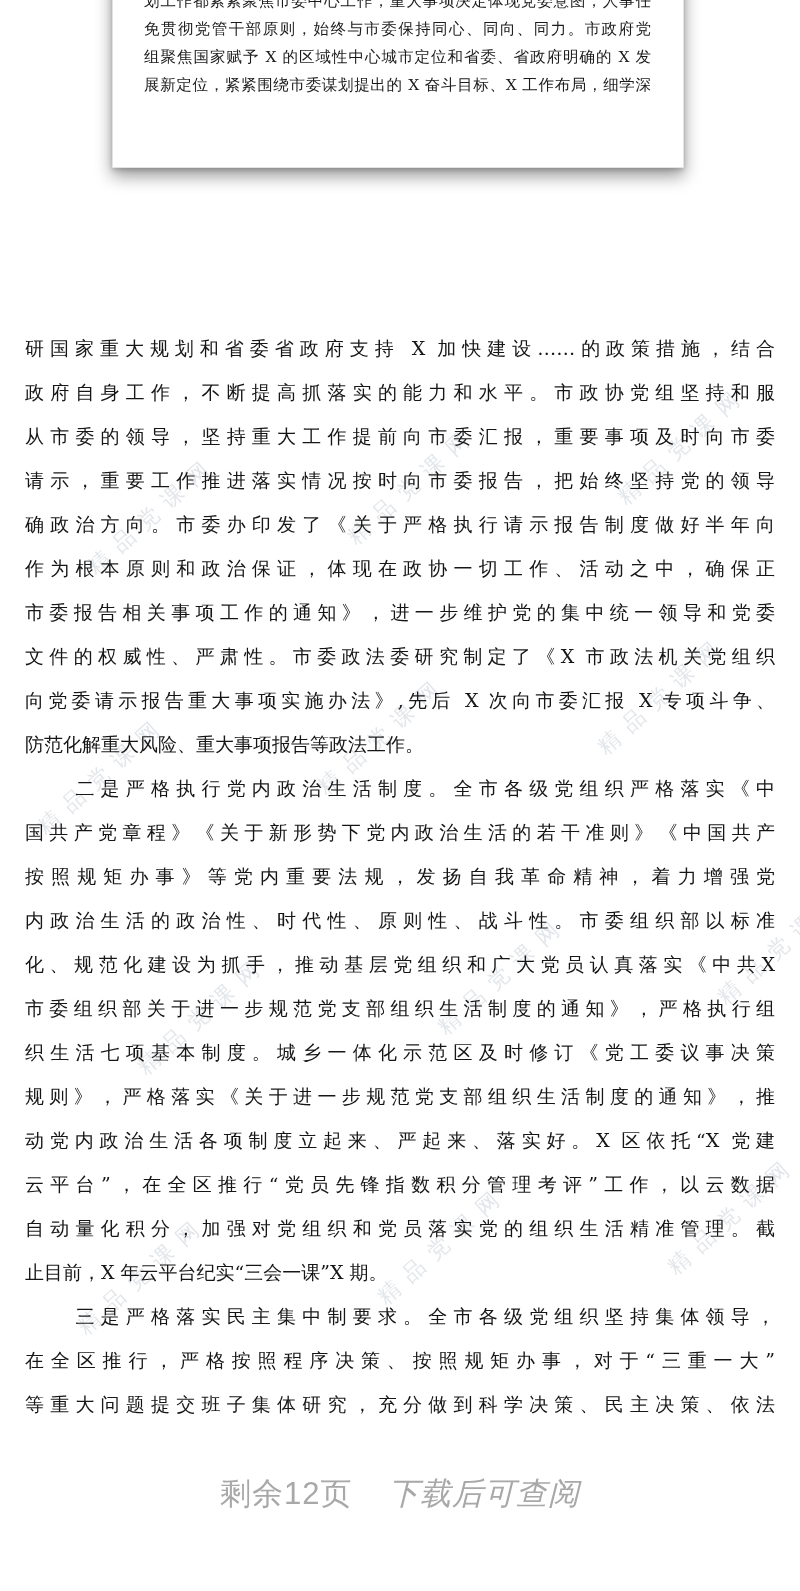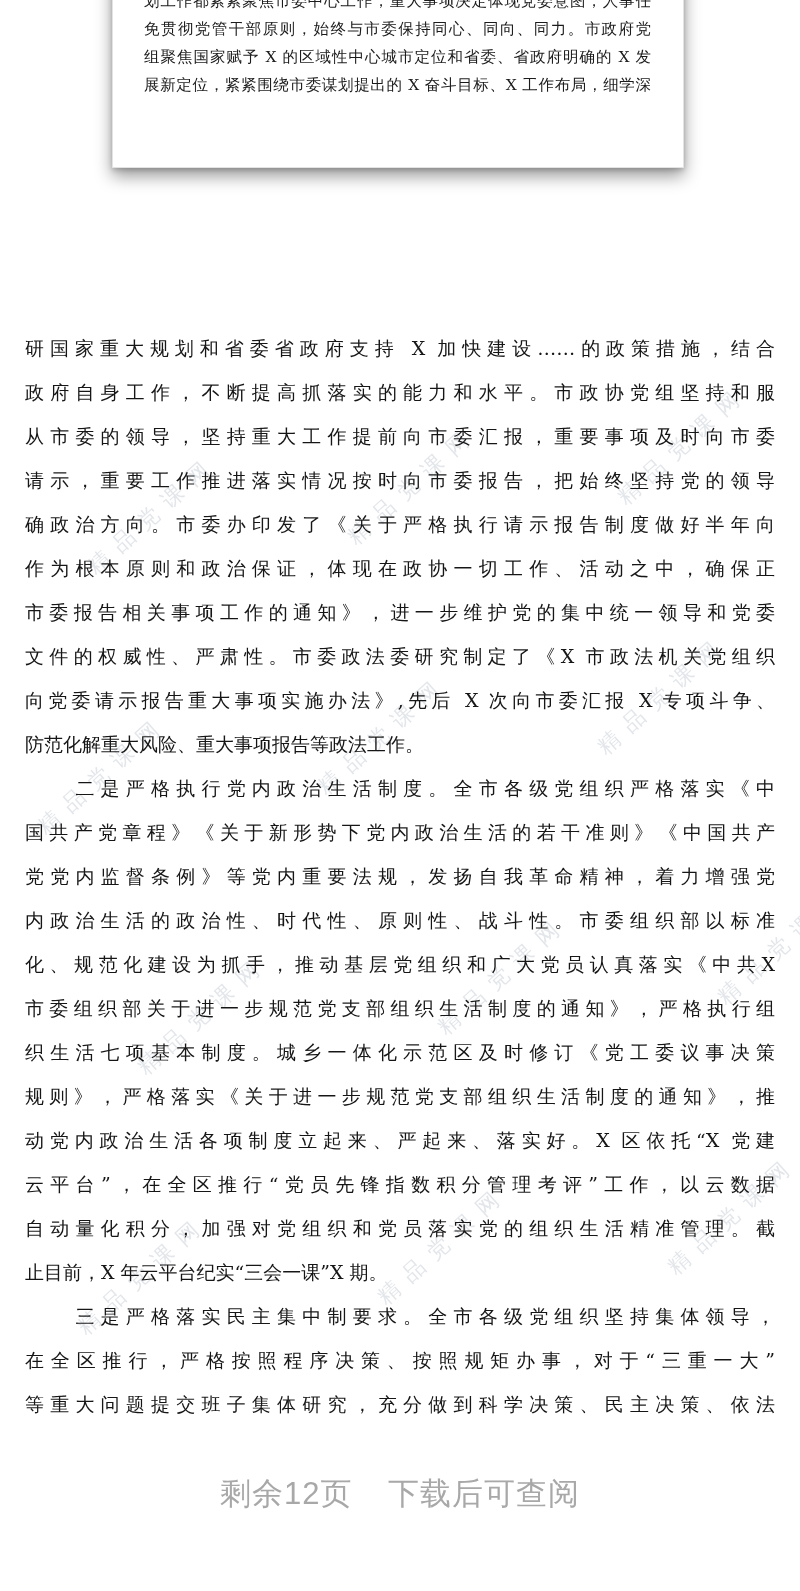--- a/index.html
+++ b/index.html
@@ -22,21 +22,21 @@
   
   .doc-body{position:absolute;top:326px;left:25px;width:750px;z-index:2;}
   .body-line{font-size:19px;line-height:44px;height:44px;color:#161616;
              text-align:justify;text-align-last:justify;text-justify:inter-character;overflow:hidden;}
   .body-line.short{text-align-last:left;}
 
   
   .footer{position:absolute;top:1473px;left:0;width:800px;text-align:center;
           color:#a8a8a8;font-family:"Liberation Sans",sans-serif;font-size:31px;
           letter-spacing:1px;z-index:2;}
-  .footer span + span{margin-left:26px;}
+  .footer span + span{margin-left:26px;font-style:italic;}
 </style>
 </head>
 <body>
 
 <div class="page">
 
   <div class="doc-card">
     <div class="card-inner" id="card-lines">
         <div class="card-line">划工作都紧紧聚焦市委中心工作，重大事项决定体现党委意图，人事任</div>
         <div class="card-line">免贯彻党管干部原则，始终与市委保持同心、同向、同力。市政府党</div>
@@ -66,21 +66,21 @@
       <div class="body-line">从市委的领导，坚持重大工作提前向市委汇报，重要事项及时向市委</div>
       <div class="body-line">请示，重要工作推进落实情况按时向市委报告，把始终坚持党的领导</div>
       <div class="body-line">确政治方向。市委办印发了《关于严格执行请示报告制度做好半年向</div>
       <div class="body-line">作为根本原则和政治保证，体现在政协一切工作、活动之中，确保正</div>
       <div class="body-line">市委报告相关事项工作的通知》，进一步维护党的集中统一领导和党委</div>
       <div class="body-line">文件的权威性、严肃性。市委政法委研究制定了《X 市政法机关党组织</div>
       <div class="body-line">向党委请示报告重大事项实施办法》,先后 X 次向市委汇报 X 专项斗争、</div>
       <div class="body-line short">防范化解重大风险、重大事项报告等政法工作。</div>
       <div class="body-line">　　二是严格执行党内政治生活制度。全市各级党组织严格落实《中</div>
       <div class="body-line">国共产党章程》《关于新形势下党内政治生活的若干准则》《中国共产</div>
-      <div class="body-line">党党内监督条例》等党内重要法规，发扬自我革命精神，着力增强党</div>
+      <div class="body-line">按照规矩办事》等党内重要法规，发扬自我革命精神，着力增强党</div>
       <div class="body-line">内政治生活的政治性、时代性、原则性、战斗性。市委组织部以标准</div>
       <div class="body-line">化、规范化建设为抓手，推动基层党组织和广大党员认真落实《中共X</div>
       <div class="body-line">市委组织部关于进一步规范党支部组织生活制度的通知》，严格执行组</div>
       <div class="body-line">织生活七项基本制度。城乡一体化示范区及时修订《党工委议事决策</div>
       <div class="body-line">规则》，严格落实《关于进一步规范党支部组织生活制度的通知》，推</div>
       <div class="body-line">动党内政治生活各项制度立起来、严起来、落实好。X 区依托“X 党建</div>
       <div class="body-line">云平台”，在全区推行“党员先锋指数积分管理考评”工作，以云数据</div>
       <div class="body-line">自动量化积分，加强对党组织和党员落实党的组织生活精准管理。截</div>
       <div class="body-line short">止目前，X 年云平台纪实“三会一课”X 期。</div>
       <div class="body-line">　　三是严格落实民主集中制要求。全市各级党组织坚持集体领导，</div>

